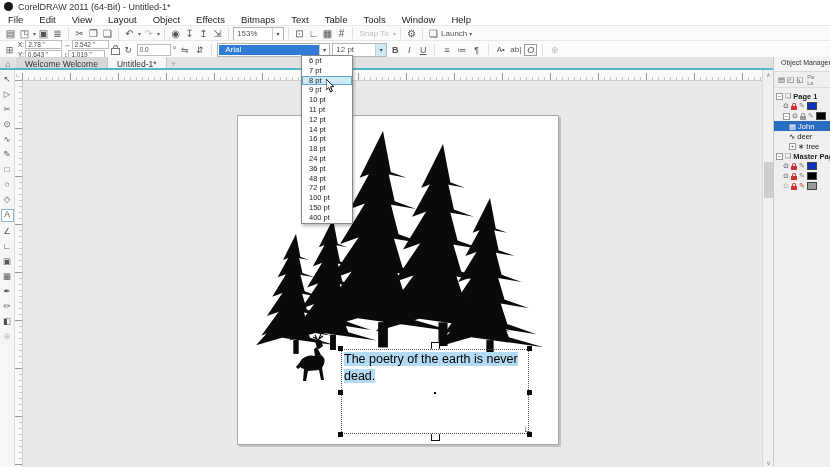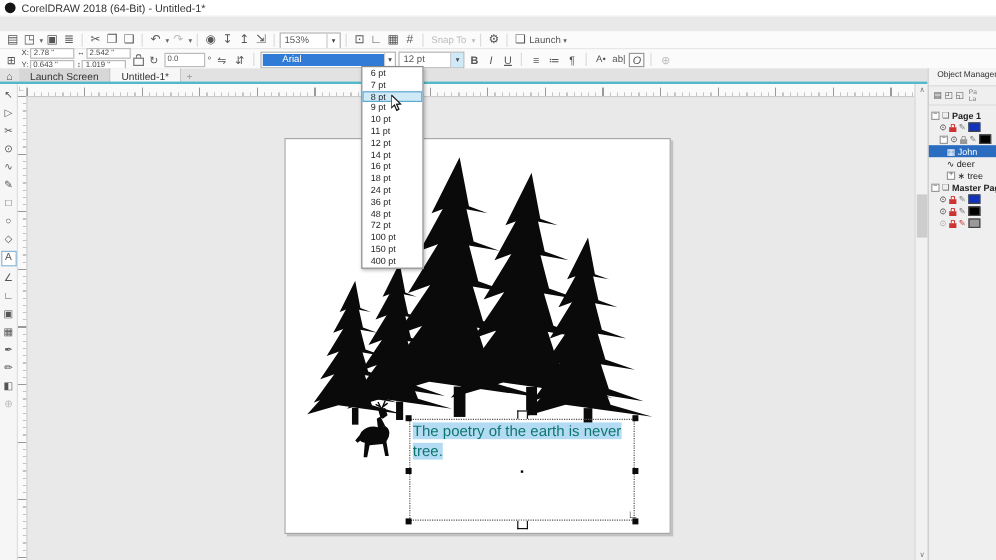--- a/index.html
+++ b/index.html
@@ -27,21 +27,21 @@
   .darr{font-size:6px;color:#666;margin-left:1px;}
   .combo{display:flex;align-items:center;border:1px solid #b5b5b5;background:#fff;
          height:12px;font-size:8px;padding-left:3px;}
   .combo .arrowbox{margin-left:auto;border-left:1px solid #ccc;width:10px;text-align:center;
          font-size:6px;color:#444;align-self:stretch;display:flex;align-items:center;justify-content:center;}
   .combo .arrowbox.lit{background:#cfe9f7;}
   .minis{display:flex;flex-direction:column;gap:1px;font-size:6.5px;color:#444;}
   .minirow{display:flex;align-items:center;gap:1px;}
   .minifield{display:inline-block;width:33px;height:7px;line-height:7px;border:1px solid #bbb;
              background:#fff;padding-left:2px;font-size:6.5px;}
-  .fontname{width:98px;background:#2f7bd6;color:#fff;height:10px;line-height:10px;font-size:8px;padding-left:16px;}
+  .fontname{width:98px;background:#2f7bd6;color:#fff;height:10px;line-height:10px;font-size:8px;padding-left:6px;}
   .fmt{font-size:9px;min-width:12px;text-align:center;}
   .obox{border:1px solid #999;padding:0 2px;font-style:italic;}
   .lockicon{position:relative;width:7px;height:5px;border:1px solid #777;margin-top:3px;}
   .lockicon:before{content:"";position:absolute;top:-4px;left:1px;width:3px;height:3px;
                    border:1px solid #777;border-bottom:none;border-radius:3px 3px 0 0;}
   
   .tabbar{position:absolute;top:57px;left:0;width:773px;height:13px;background:#e2e2e2;
           display:flex;align-items:stretch;font-size:8.5px;color:#333;}
   .tabbar:after{content:"";position:absolute;left:0;right:0;bottom:0;height:2px;background:#53b9ca;}
   .hometab{width:16px;display:flex;align-items:center;justify-content:center;font-size:9px;color:#444;}
@@ -66,21 +66,21 @@
            padding-top:4px;gap:4px;font-size:8.5px;color:#555;}
   .tool{width:11px;height:11px;line-height:11px;text-align:center;}
   .tool.active{border:1px solid #8ab6d8;background:#fff;line-height:9px;}
   .tool.gray{color:#bbb;}
   
   .page{position:absolute;left:237px;top:115px;width:320px;height:328px;background:#fff;
         border:1px solid #a8a8a8;box-shadow:2px 2px 0 #c2c2c2;}
   .scene{position:absolute;left:0;top:0;}
   .textblock{position:absolute;left:103px;top:233px;width:184px;height:82px;
              border:1px dotted #555;font-size:12.5px;line-height:17px;color:#000;padding:1px 0 0 2px;}
-  .textblock mark{background:#b3dcf4;color:#0f766e;}
+  .textblock mark{background:#b3dcf4;color:#000000;}
   .hnd{position:absolute;width:5px;height:5px;background:#0a0a0a;}
   .colm-t{position:absolute;left:50%;top:-8px;width:7px;height:6px;margin-left:-4px;
           border:1px solid #111;border-bottom:none;background:#fff;}
   .colm-b{position:absolute;left:50%;bottom:-8px;width:7px;height:6px;margin-left:-4px;
           border:1px solid #111;border-top:none;background:#fff;}
   .cdot{position:absolute;left:92px;top:42px;width:2px;height:2px;background:#000;}
   .flowicon{position:absolute;right:-4px;bottom:-5px;font-size:9px;color:#111;}
   
   .dropdown{position:absolute;left:301px;top:55px;width:50px;background:#fff;border:1px solid #888;
             box-shadow:1px 2px 3px rgba(0,0,0,.28);z-index:60;font-size:7.5px;color:#222;}
@@ -113,23 +113,37 @@
   .pgico{font-size:7px;color:#555;}
   .bold{font-weight:bold;}
 </style>
 </head>
 <body>
 
 <div class="app">
 
   <div class="titlebar">
     <span class="logo"></span>
-    <span>CorelDRAW 2018 (64-Bit) - Untitled-1*</span>
-  </div>
-
+    <span>CorelDRAW 2011 (64-Bit) - Untitled-1*</span>
+  </div>
+
+  <div class="menubar">
+    <span>File</span>
+    <span>Edit</span>
+    <span>View</span>
+    <span>Layout</span>
+    <span>Object</span>
+    <span>Effects</span>
+    <span>Bitmaps</span>
+    <span>Text</span>
+    <span>Table</span>
+    <span>Tools</span>
+    <span>Window</span>
+    <span>Help</span>
+  </div>
 
   <div class="toolbar1">
     <span class="tbtn">▤</span>
     <span class="tbtn">◳</span>
     <span class="darr">▾</span>
     <span class="tbtn">▣</span>
     <span class="tbtn">≣</span>
     <span class="sep"></span>
     <span class="tbtn">✂</span>
     <span class="tbtn">❐</span>
@@ -212,21 +226,21 @@
     <span class="sep"></span>
     <span class="tbtn" style="font-size:8px">A•</span>
     <span class="tbtn" style="font-size:8px">ab|</span>
     <span class="obox">O</span>
     <span class="sep"></span>
     <span class="tbtn gray">⊕</span>
   </div>
 
   <div class="tabbar">
     <span class="hometab">⌂</span>
-    <span class="tab">Launch Screen</span>
+    <span class="tab">Welcome Welcome</span>
     <span class="tab active">Untitled-1*</span>
     <span class="addtab">+</span>
   </div>
 
   <div class="rcorner">
       <span>∟</span>
     </div>
   <div class="hruler"></div>
   <div class="vruler"></div>
 
@@ -273,21 +287,21 @@
         <path d="M27 3 L24 -3 M27 3 L30 -4 M26 1 L22 -1 M28 1 L32 -2" stroke="#0a0a0a" stroke-width="1.2" fill="none"></path>
         <path d="M24 3 L30 2 L32 8 L28 11 L26 10 Z"></path>
         <path d="M26 9 L30 17 L24 19 L23 11 Z"></path>
         <path d="M10 22 Q16 16 24 18 L30 17 Q35 20 33 26 L31 30 L33 42 L30 42 L28 32 L17 33 L15 43 L12 43 L13 31 Q6 30 10 22 Z"></path>
         <path d="M10 23 L5 29 L7 31 L12 27 Z"></path>
       </g>
     </svg>
 
     <div class="textblock">
       <div><mark>The poetry of the earth is never</mark></div>
-      <div><mark>tree.</mark></div>
+      <div><mark>dead.</mark></div>
       <span class="hnd" style="left:-4px;top:-4px"></span>
       <span class="hnd" style="right:-4px;top:-4px"></span>
       <span class="hnd" style="left:-4px;bottom:-4px"></span>
       <span class="hnd" style="right:-4px;bottom:-4px"></span>
       <span class="hnd" style="left:-4px;top:50%;margin-top:-2px"></span>
       <span class="hnd" style="right:-4px;top:50%;margin-top:-2px"></span>
       <span class="colm-t"></span>
       <span class="colm-b"></span>
       <span class="cdot"></span>
       <span class="flowicon">∟</span>

